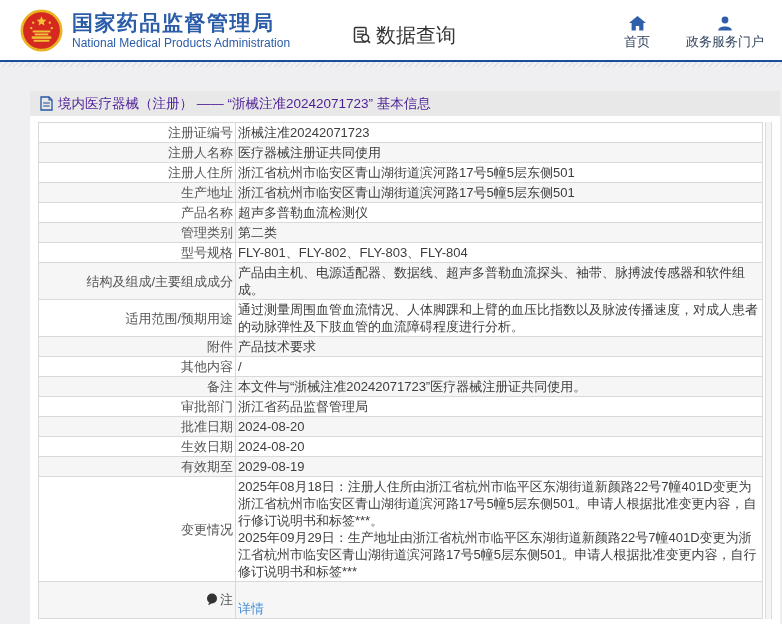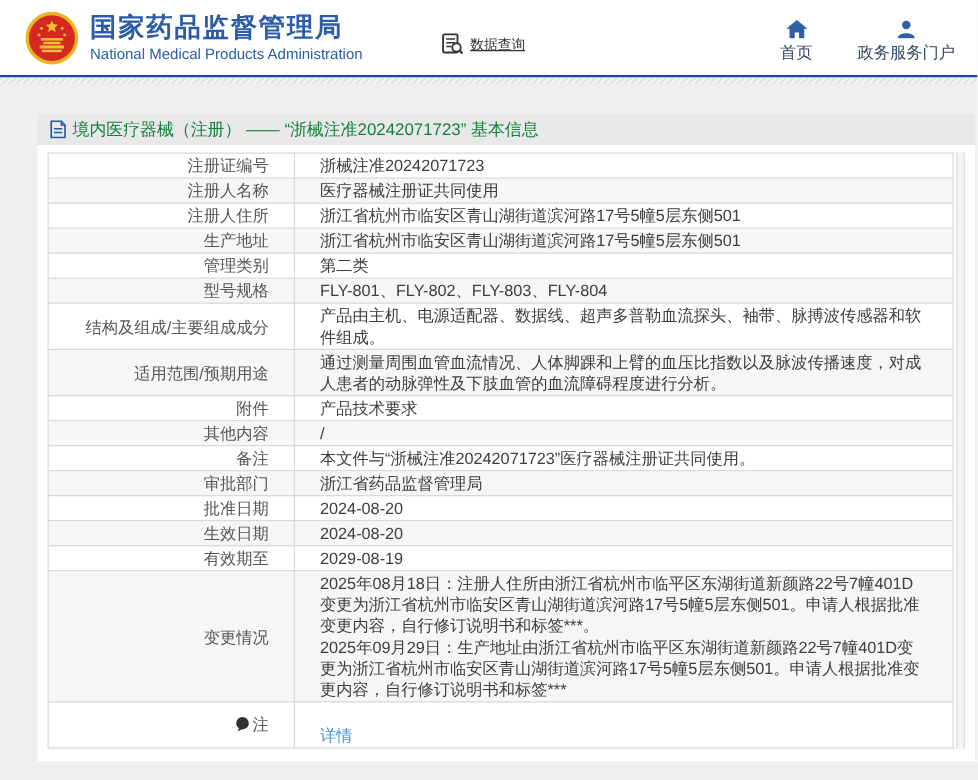--- a/index.html
+++ b/index.html
@@ -12,38 +12,38 @@
   .hatch-strip { height:5px; background:repeating-linear-gradient(135deg,#e4e4e8 0 2px,#f3f3f5 2px 4px); }
 
   .logo-group { display:flex; align-items:center; }
   .emblem { width:43px; height:43px; flex:0 0 auto; }
   .org-titles { margin-left:9px; }
   .org-cn { font-size:21px; font-weight:bold; color:#2a5ca8; letter-spacing:1.5px; line-height:24px; }
   .org-en { font-size:12px; color:#2a5ca8; line-height:13px; margin-top:2px; }
 
   .data-query { display:flex; align-items:center; margin-left:30px; margin-top:10px; cursor:pointer; }
   .data-query svg { margin-right:4px; }
-  .data-query-label { font-size:11px; color:#333;text-decoration:underline; }
+  .data-query-label { font-size:20px; color:#333; }
 
   .header-nav { margin-left:auto; display:flex; gap:36px; margin-top:4px; }
   .nav-item { display:flex; flex-direction:column; align-items:center; cursor:pointer; }
   .nav-item svg { margin-bottom:3px; }
   .nav-label { font-size:13px; color:#32455f; line-height:15px; white-space:nowrap; }
 
   
   .panel { margin:24px 2px 0 30px; width:750px; }
   .panel-titlebar { height:25px; background:#e8e8e9; display:flex; align-items:center; padding:0 10px; }
   .panel-titlebar svg { margin-right:5px; flex:0 0 auto; }
-  .panel-title { font-size:13.5px; color:#15803d; line-height:15px; white-space:nowrap; }
+  .panel-title { font-size:13.5px; color:#4c1d95; line-height:15px; white-space:nowrap; }
 
   .panel-body { background:#ffffff; padding:6px 8px 10px 8px; position:relative; }
 
   table.detail { border-collapse:collapse; width:725px; table-layout:fixed; }
   table.detail tr:nth-child(even) td { background:#f6f6f6; }
-  table.detail td { border:1px solid #d9d9d9; font-size:13px; line-height:17px; padding:1px 20px; vertical-align:middle; }
+  table.detail td { border:1px solid #d9d9d9; font-size:13px; line-height:17px; padding:1px 2px; vertical-align:middle; }
   td.lbl { width:197px; text-align:right; color:#555; }
   td.val { color:#3d3d3d; white-space:pre-line; word-break:break-all; }
   .link { color:#4a90d9; cursor:pointer; }
   .note-lbl { display:inline-flex; align-items:center; gap:2px; }
 
   .scrollbar-track { position:absolute; top:6px; right:8px; bottom:10px; width:7px;
                      background:#f4f4f5; border-left:1px solid #dcdcdc; border-right:1px solid #dcdcdc; }
 </style>
 </head>
 <body>
@@ -123,20 +123,24 @@
       </tr>
       <tr>
         <td class="lbl">注册人住所</td>
         <td class="val">浙江省杭州市临安区青山湖街道滨河路17号5幢5层东侧501</td>
       </tr>
       <tr>
         <td class="lbl">生产地址</td>
         <td class="val">浙江省杭州市临安区青山湖街道滨河路17号5幢5层东侧501</td>
       </tr>
       <tr>
+        <td class="lbl">产品名称</td>
+        <td class="val">超声多普勒血流检测仪</td>
+      </tr>
+      <tr>
         <td class="lbl">管理类别</td>
         <td class="val">第二类</td>
       </tr>
       <tr>
         <td class="lbl">型号规格</td>
         <td class="val">FLY-801、FLY-802、FLY-803、FLY-804</td>
       </tr>
       <tr>
         <td class="lbl">结构及组成/主要组成成分</td>
         <td class="val">产品由主机、电源适配器、数据线、超声多普勒血流探头、袖带、脉搏波传感器和软件组成。</td>

